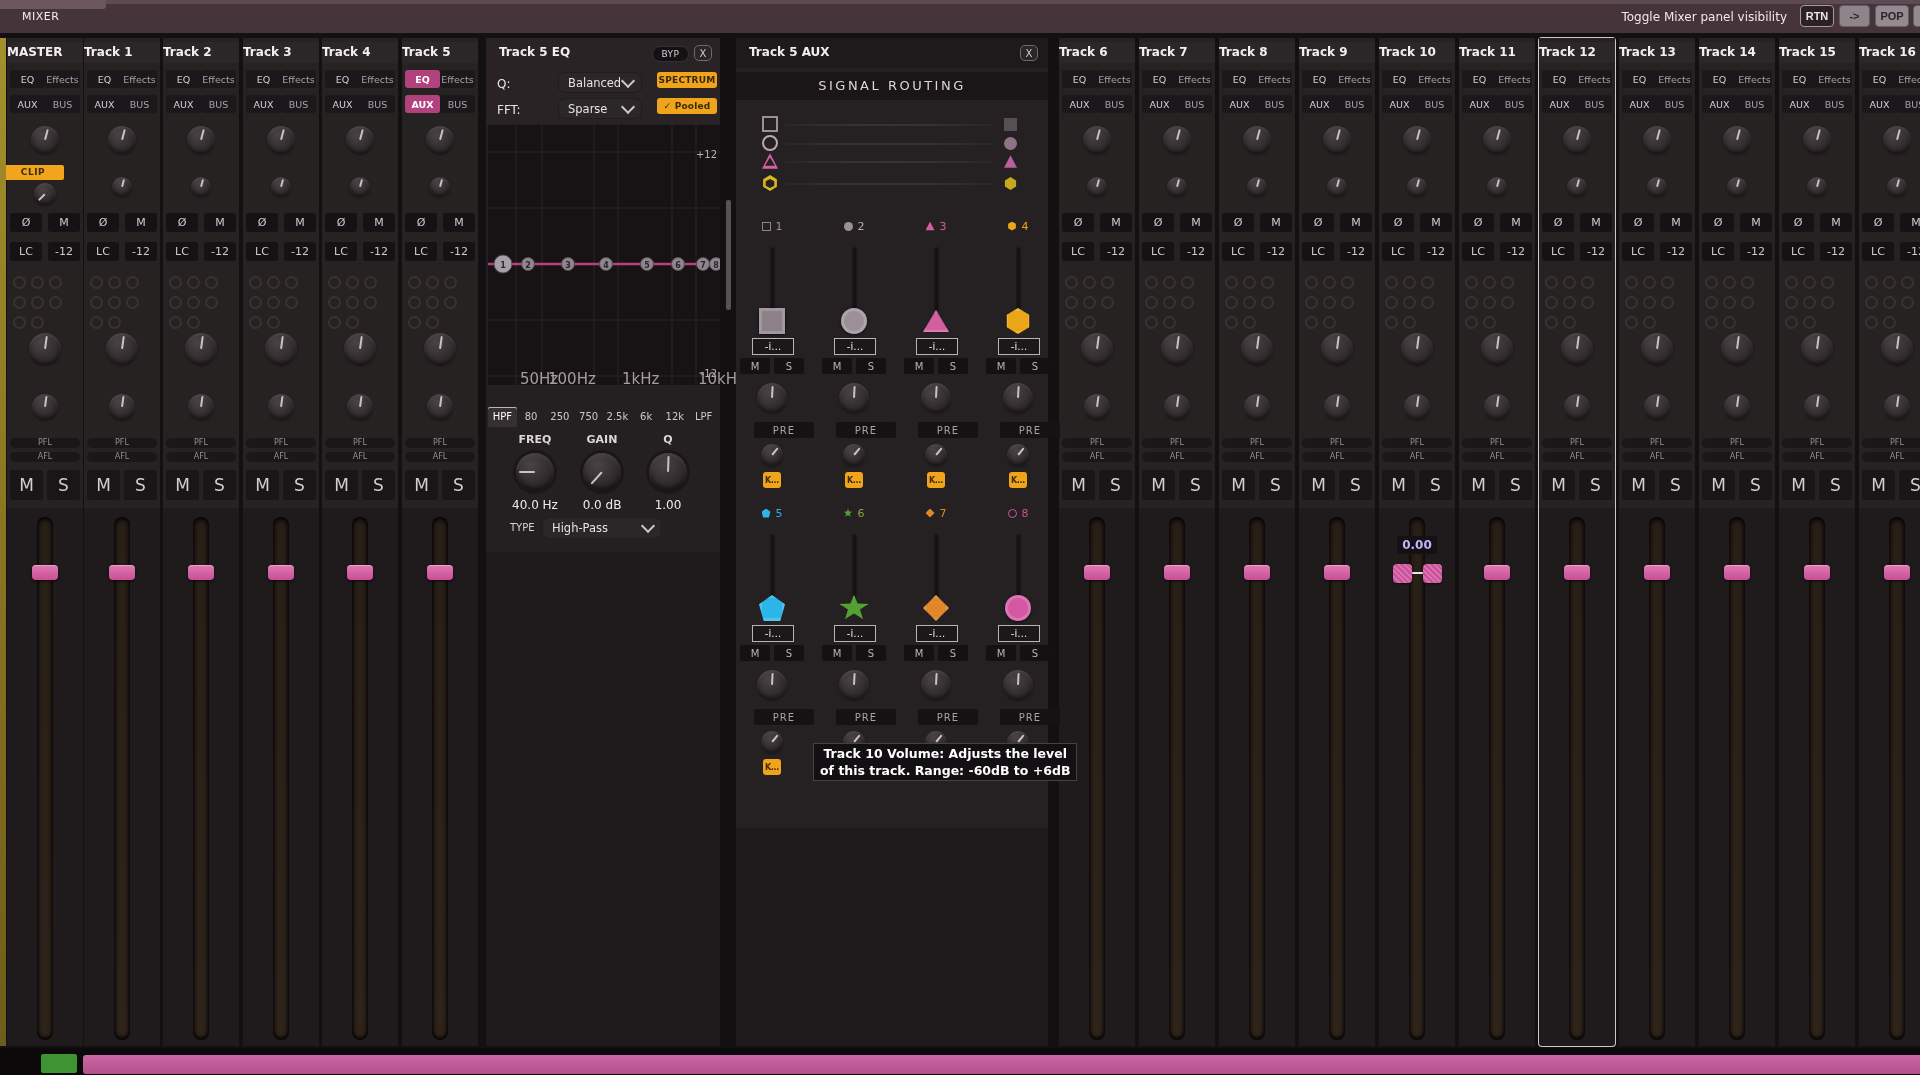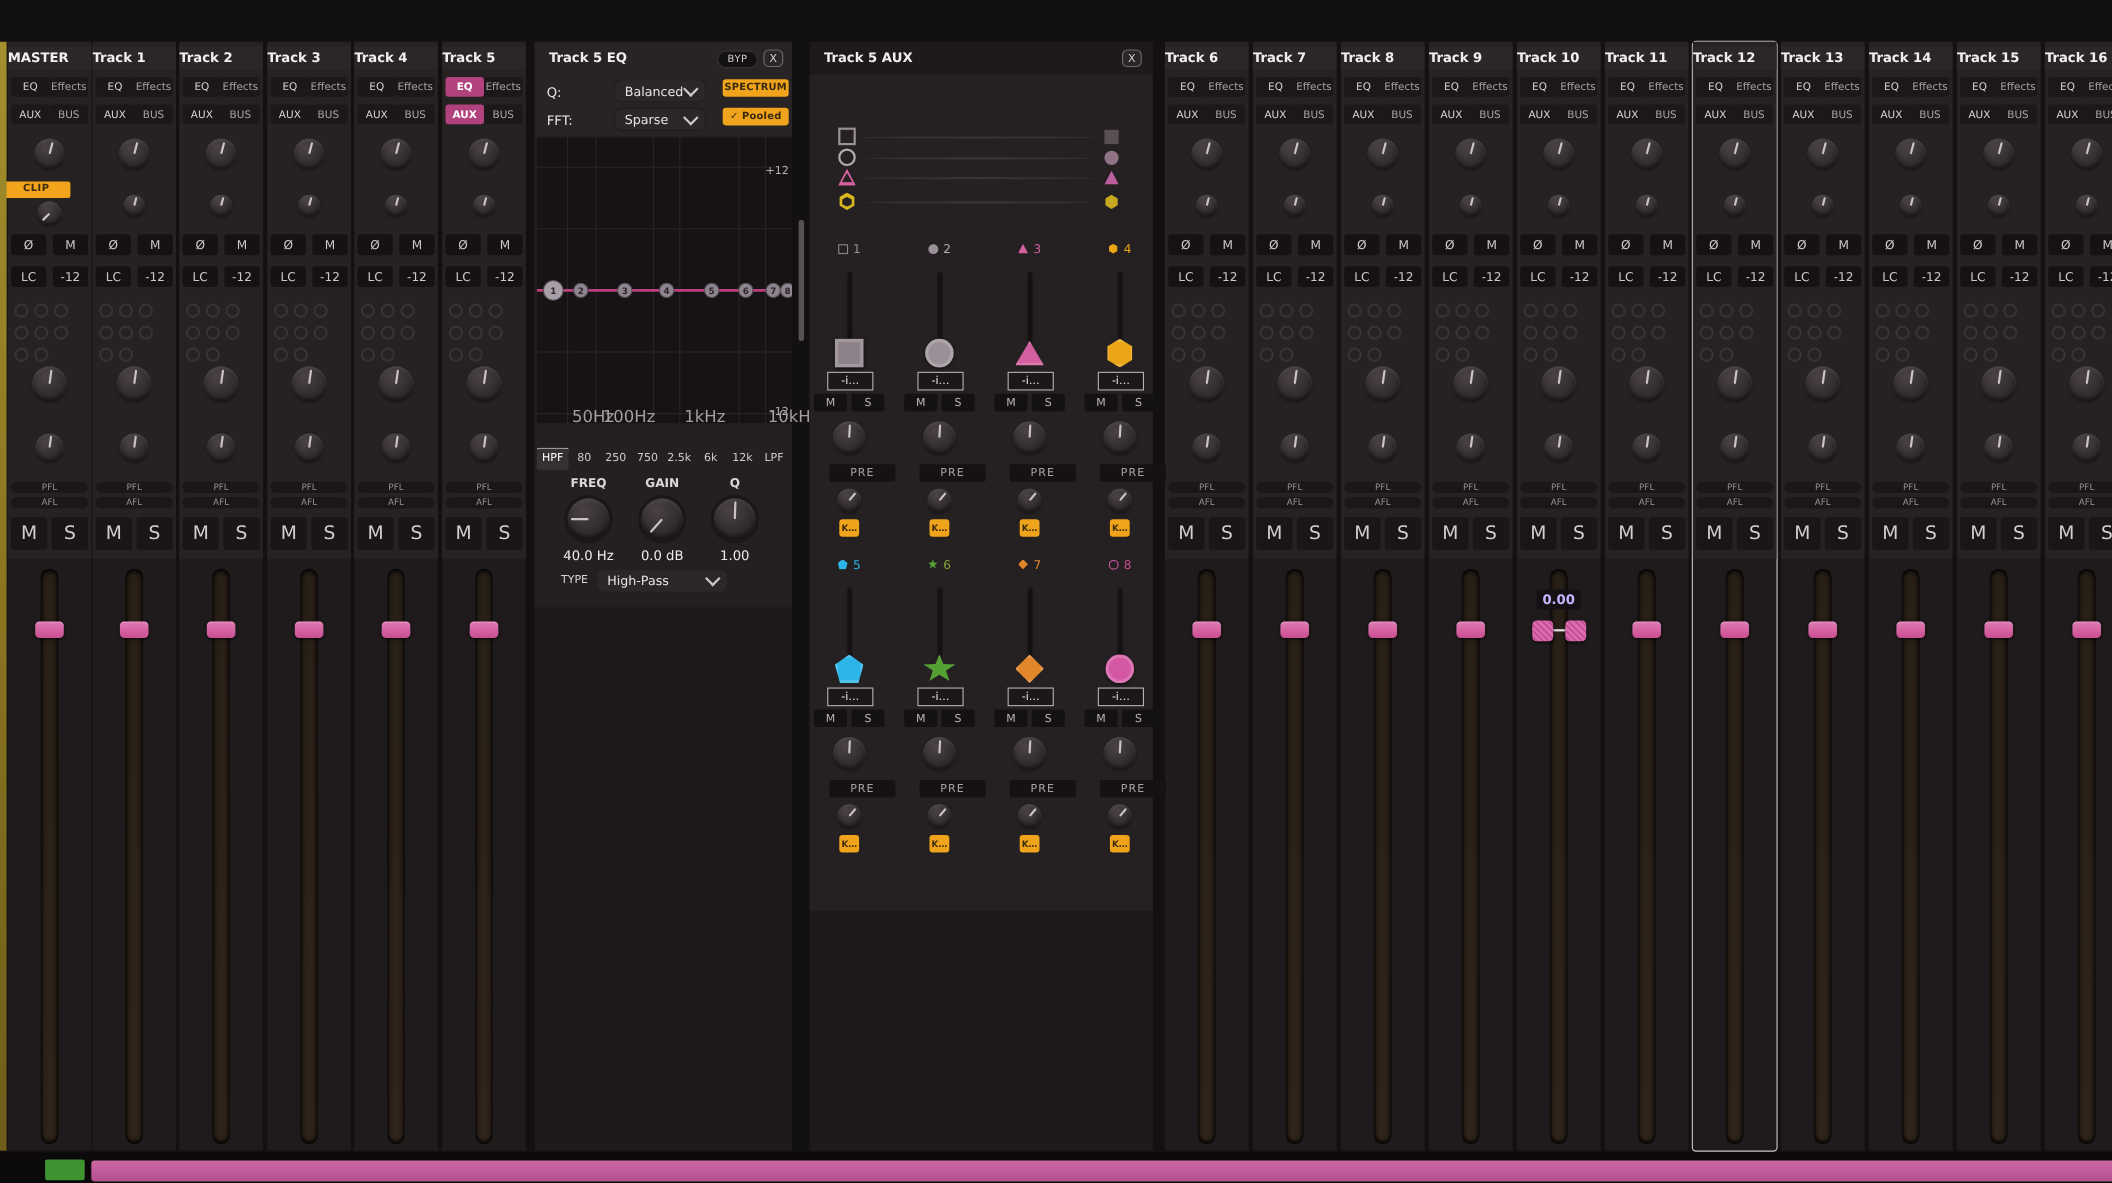--- a/index.html
+++ b/index.html
@@ -174,20 +174,30 @@
   #green-thumb { position:absolute; left:41px; top:6px; width:36px; height:19px; background:#3e9431;
     border-radius:2px; cursor:grab; }
   #pink-thumb { position:absolute; left:83px; top:7px; width:1837px; height:19px;
     background:linear-gradient(#ca68a4,#b44f8d); border-radius:3px 0 0 3px; cursor:grab; }
 </style>
 </head>
 <body>
 
 <div id="app">
 
+  <div id="top-bar">
+    <div id="top-shine"></div>
+    <div id="top-tab"></div>
+    <span id="mixer-title">MIXER</span>
+    <span id="toggle-label">Toggle Mixer panel visibility</span>
+    <button id="btn-rtn" class="tb">RTN</button>
+    <button id="btn-arrow" class="tb">-&gt;</button>
+    <button id="btn-pop" class="tb">POP</button>
+    <button id="btn-x" class="tb">X</button>
+  </div>
 
   <div id="master-meter"></div>
   <div id="strips">
       <div class="strip master" style="left: 7px;">
     <div class="s-header">MASTER</div>
     <div class="btn-row r1">
       <button class="sbtn eq">EQ</button>
       <button class="sbtn fx alt">Effects</button>
     </div>
     <div class="btn-row r2">
@@ -1156,20 +1166,21 @@
   </div>
 
   <div id="eq-scrollthumb"></div>
 
   <div id="aux-panel" class="panel">
     <div id="aux-body-zone" class="zone"></div>
     <div class="p-header">
       <span class="p-title">Track 5 AUX</span>
       <button id="aux-close" class="pclose">X</button>
     </div>
+    <div id="sr-band">SIGNAL ROUTING</div>
     <div id="routes">
         <div class="route" style="top: 78px;">
           <span class="shp " style="left: 26px; top: 0px; width: 16px; height: 16px; background: transparent; border: 2px solid rgb(154, 144, 150);"></span>
           <div class="r-line"></div>
           <span class="shp " style="right: 31px; top: 2px; width: 13px; height: 13px; background: rgb(87, 79, 83);"></span>
         </div>
         <div class="route" style="top: 97px;">
           <span class="shp cp-circ" style="left: 26px; top: 0px; width: 16px; height: 16px; background: transparent; border: 2px solid rgb(181, 171, 177);"></span>
           <div class="r-line"></div>
           <span class="shp cp-circ" style="right: 31px; top: 2px; width: 13px; height: 13px; background: rgb(143, 115, 132);"></span>
@@ -1336,19 +1347,23 @@
     <div class="knob pan">
             <i class="ptr"></i>
           </div>
     <button class="pre">PRE</button>
     <div class="knob sknob">
             <i class="ptr"></i>
           </div>
     <button class="obtn-sm">K…</button>
   </div>
       </div>
+    <div id="aux-tooltip">
+      <b>Track 10 Volume: Adjusts the level</b>
+      <b>of this track. Range: -60dB to +6dB</b>
+    </div>
   </div>
 
   <div id="hscroll">
     <div id="green-thumb"></div>
     <div id="pink-thumb"></div>
   </div>
 </div>
 
 </body></html>

